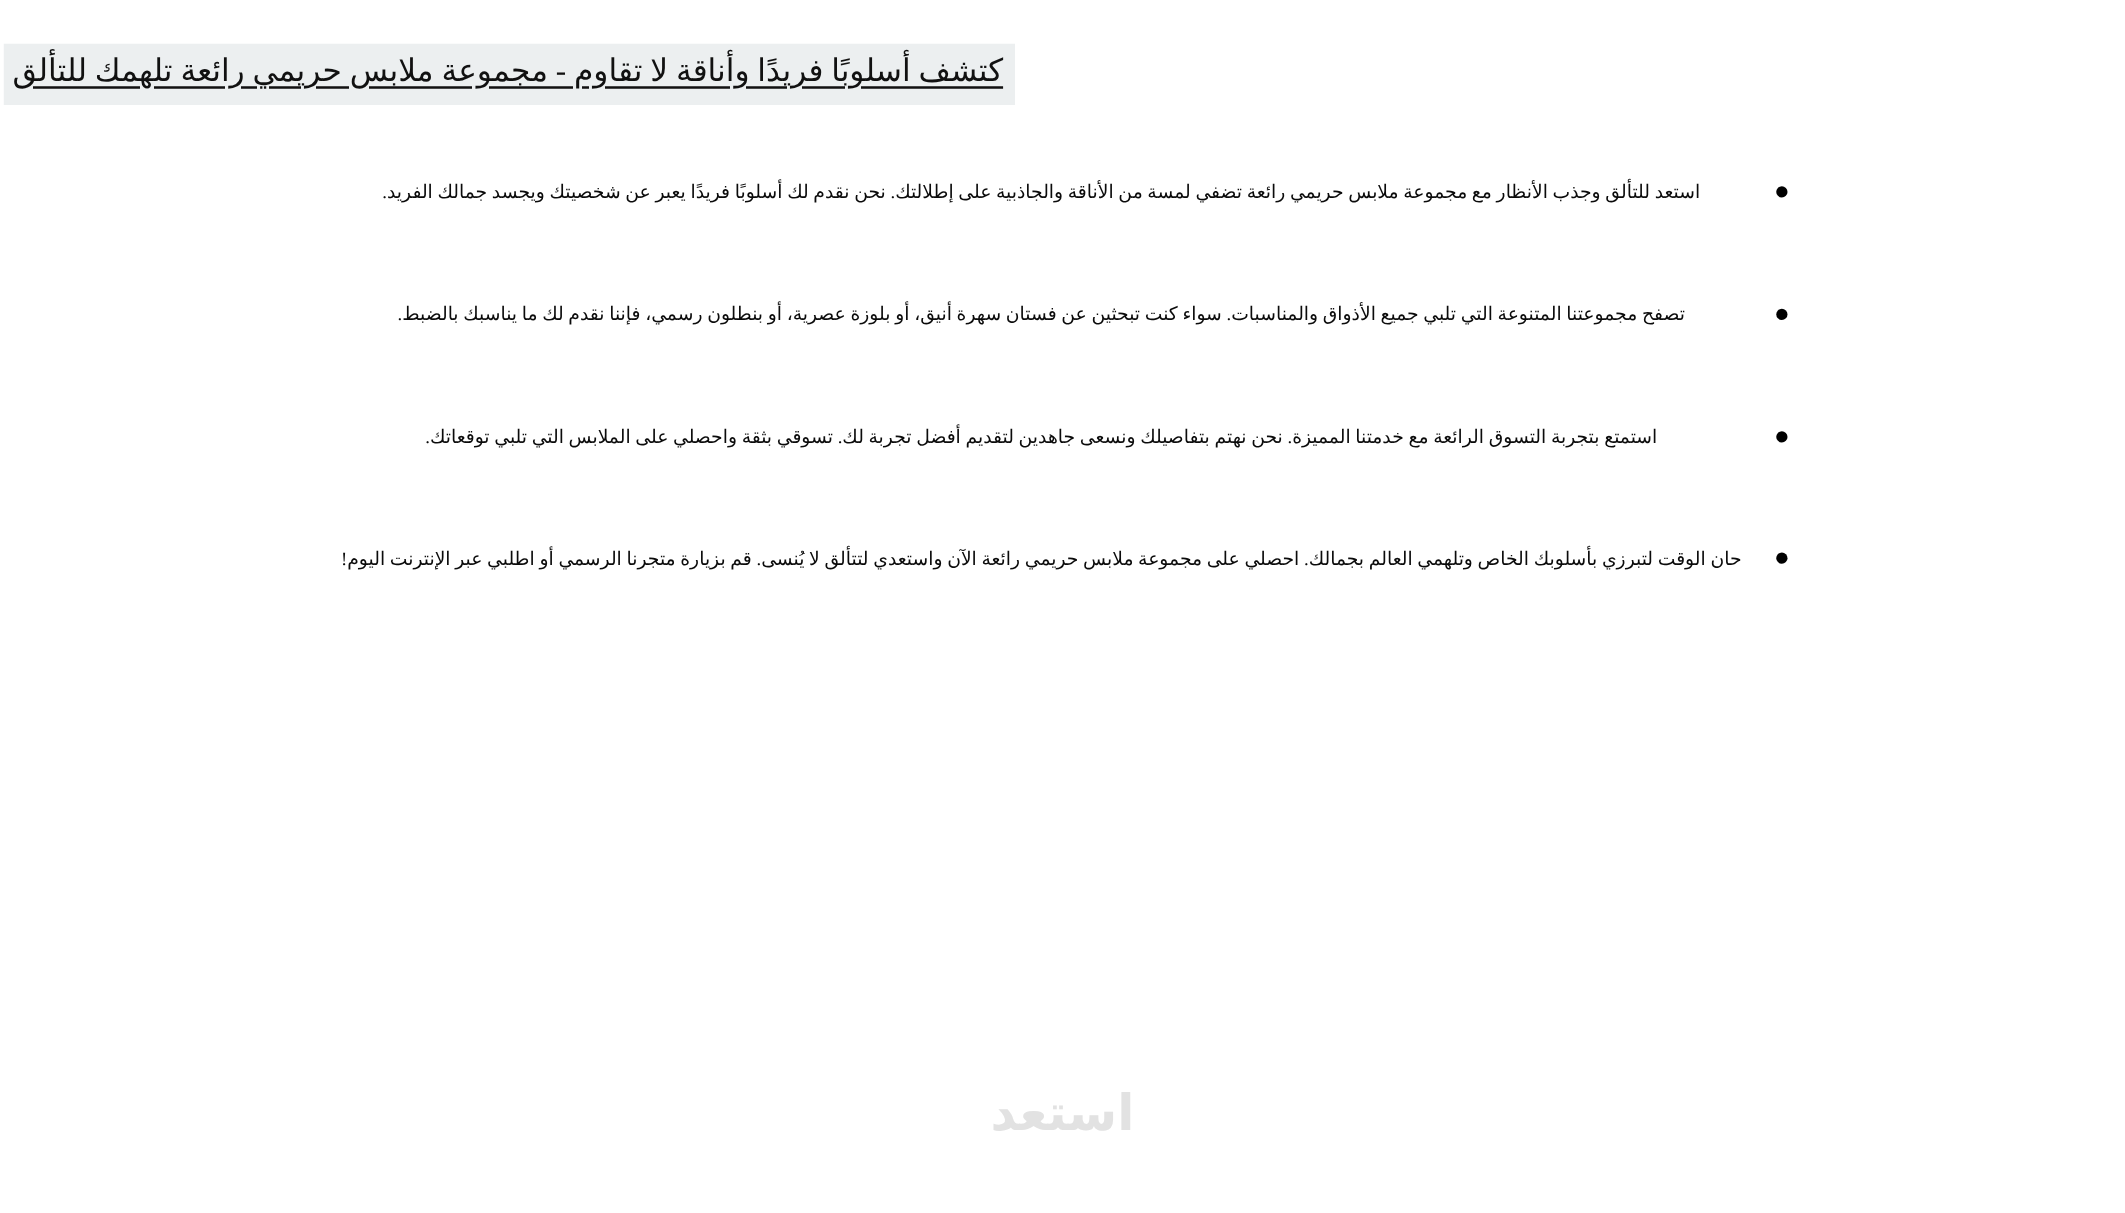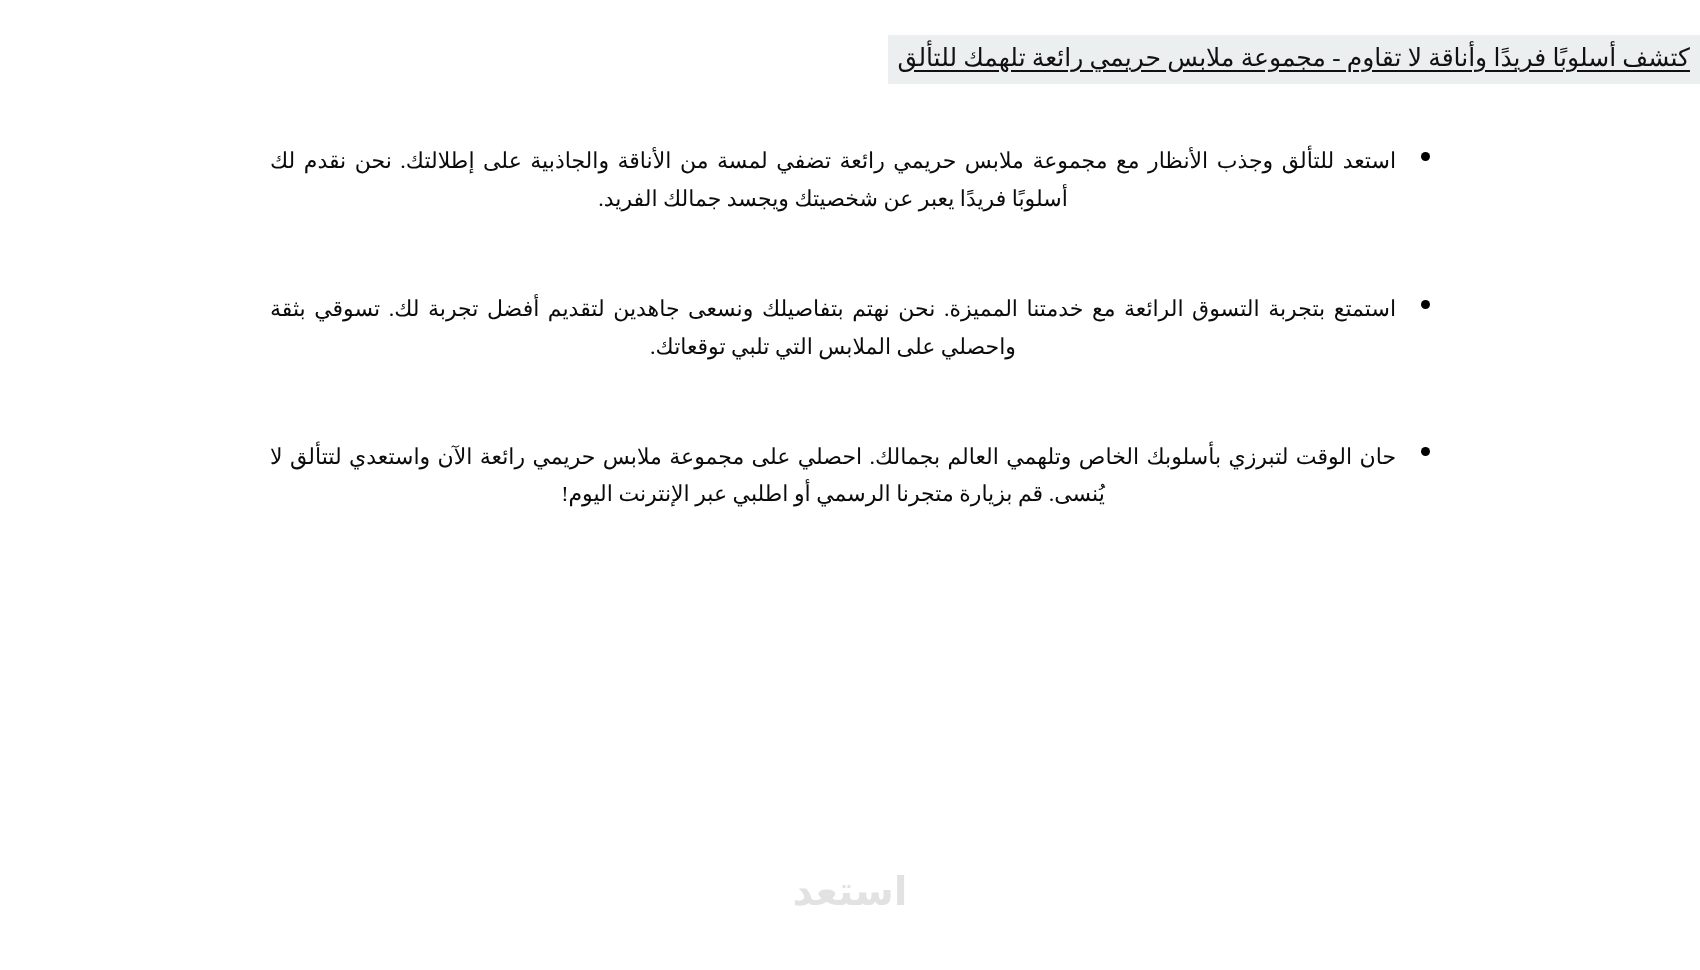--- a/index.html
+++ b/index.html
@@ -26,21 +26,21 @@
     content: "";
     position: absolute;
     left: 0;
     top: 0;
     bottom: 0;
     width: 3px;
     background: #ffffff;
   }
 
   .doc-title-wrap {
-    text-align: right;
+    text-align: left;
     padding-top: 18px;
   }
   .doc-title {
     display: inline-block;
     font-size: 25px;
     line-height: 1.55;
     font-weight: 400;
     color: #111111;
     background: #eceff0;
     text-decoration: underline;
@@ -55,21 +55,21 @@
     margin: 0;
     padding: 0;
     width: 1160px;
     margin-right: 270px;
     margin-top: 42px;
   }
   .bullet-item {
     position: relative;
     margin-bottom: 72px;
     padding-right: 34px;
-    font-size: 22px;
+    font-size: 15px;
     line-height: 1.72;
     text-align: justify;
     text-align-last: center;
     direction: rtl;
     unicode-bidi: isolate;
     color: #0b0b0b;
   }
   .bullet-item .bullet-dot {
     position: absolute;
     right: 0;
@@ -111,20 +111,24 @@
 
   <div class="doc-title-wrap">
     <h1 class="doc-title">كتشف أسلوبًا فريدًا وأناقة لا تقاوم - مجموعة ملابس حريمي رائعة تلهمك للتألق</h1>
   </div>
 
   <ul class="bullet-list">
     <li class="bullet-item item-0">
       <span class="bullet-dot"></span>
       <span>استعد للتألق وجذب الأنظار مع مجموعة ملابس حريمي رائعة تضفي لمسة من الأناقة والجاذبية على إطلالتك. نحن نقدم لك أسلوبًا فريدًا يعبر عن شخصيتك ويجسد جمالك الفريد.</span>
     </li>
+    <li class="bullet-item item-2">
+      <span class="bullet-dot"></span>
+      <span>تصفح مجموعتنا المتنوعة التي تلبي جميع الأذواق والمناسبات. سواء كنت تبحثين عن فستان سهرة أنيق، أو بلوزة عصرية، أو بنطلون رسمي، فإننا نقدم لك ما يناسبك بالضبط.</span>
+    </li>
     <li class="bullet-item item-3">
       <span class="bullet-dot"></span>
       <span>استمتع بتجربة التسوق الرائعة مع خدمتنا المميزة. نحن نهتم بتفاصيلك ونسعى جاهدين لتقديم أفضل تجربة لك. تسوقي بثقة واحصلي على الملابس التي تلبي توقعاتك.</span>
     </li>
     <li class="bullet-item item-4">
       <span class="bullet-dot"></span>
       <span>حان الوقت لتبرزي بأسلوبك الخاص وتلهمي العالم بجمالك. احصلي على مجموعة ملابس حريمي رائعة الآن واستعدي لتتألق لا يُنسى. قم بزيارة متجرنا الرسمي أو اطلبي عبر الإنترنت اليوم!</span>
     </li>
   </ul>
 

